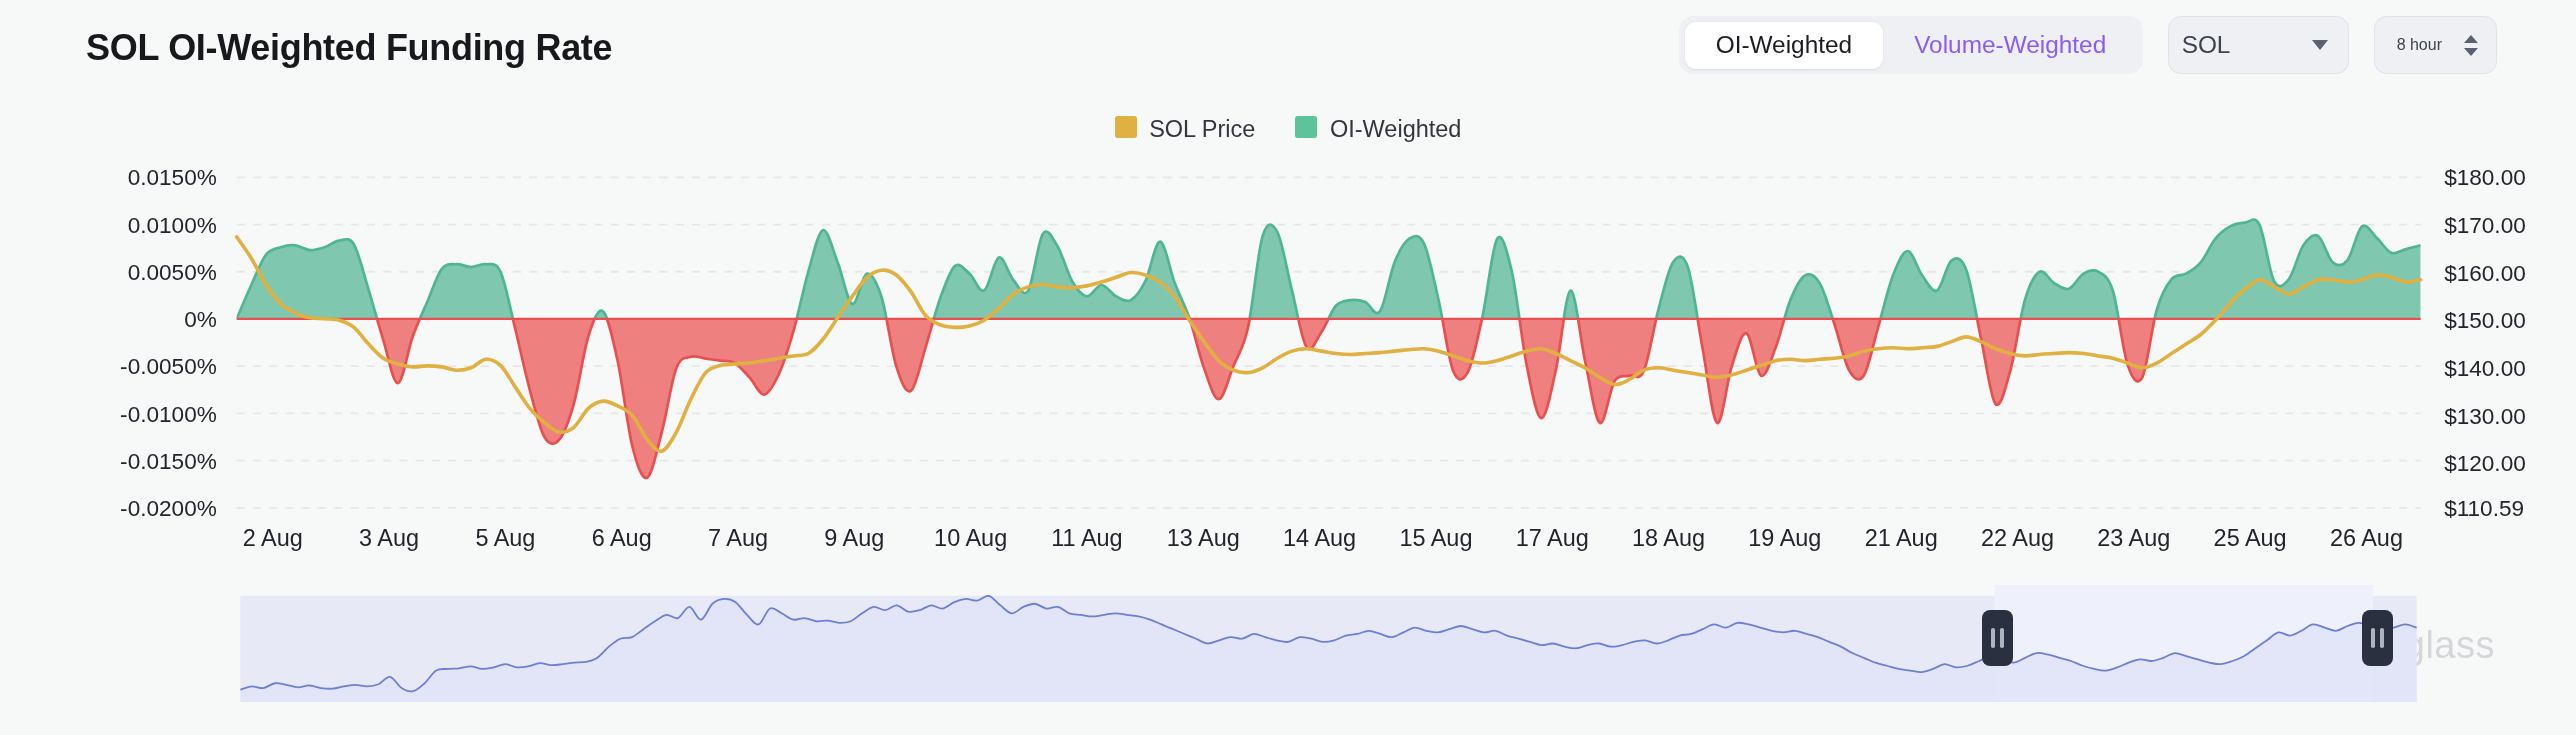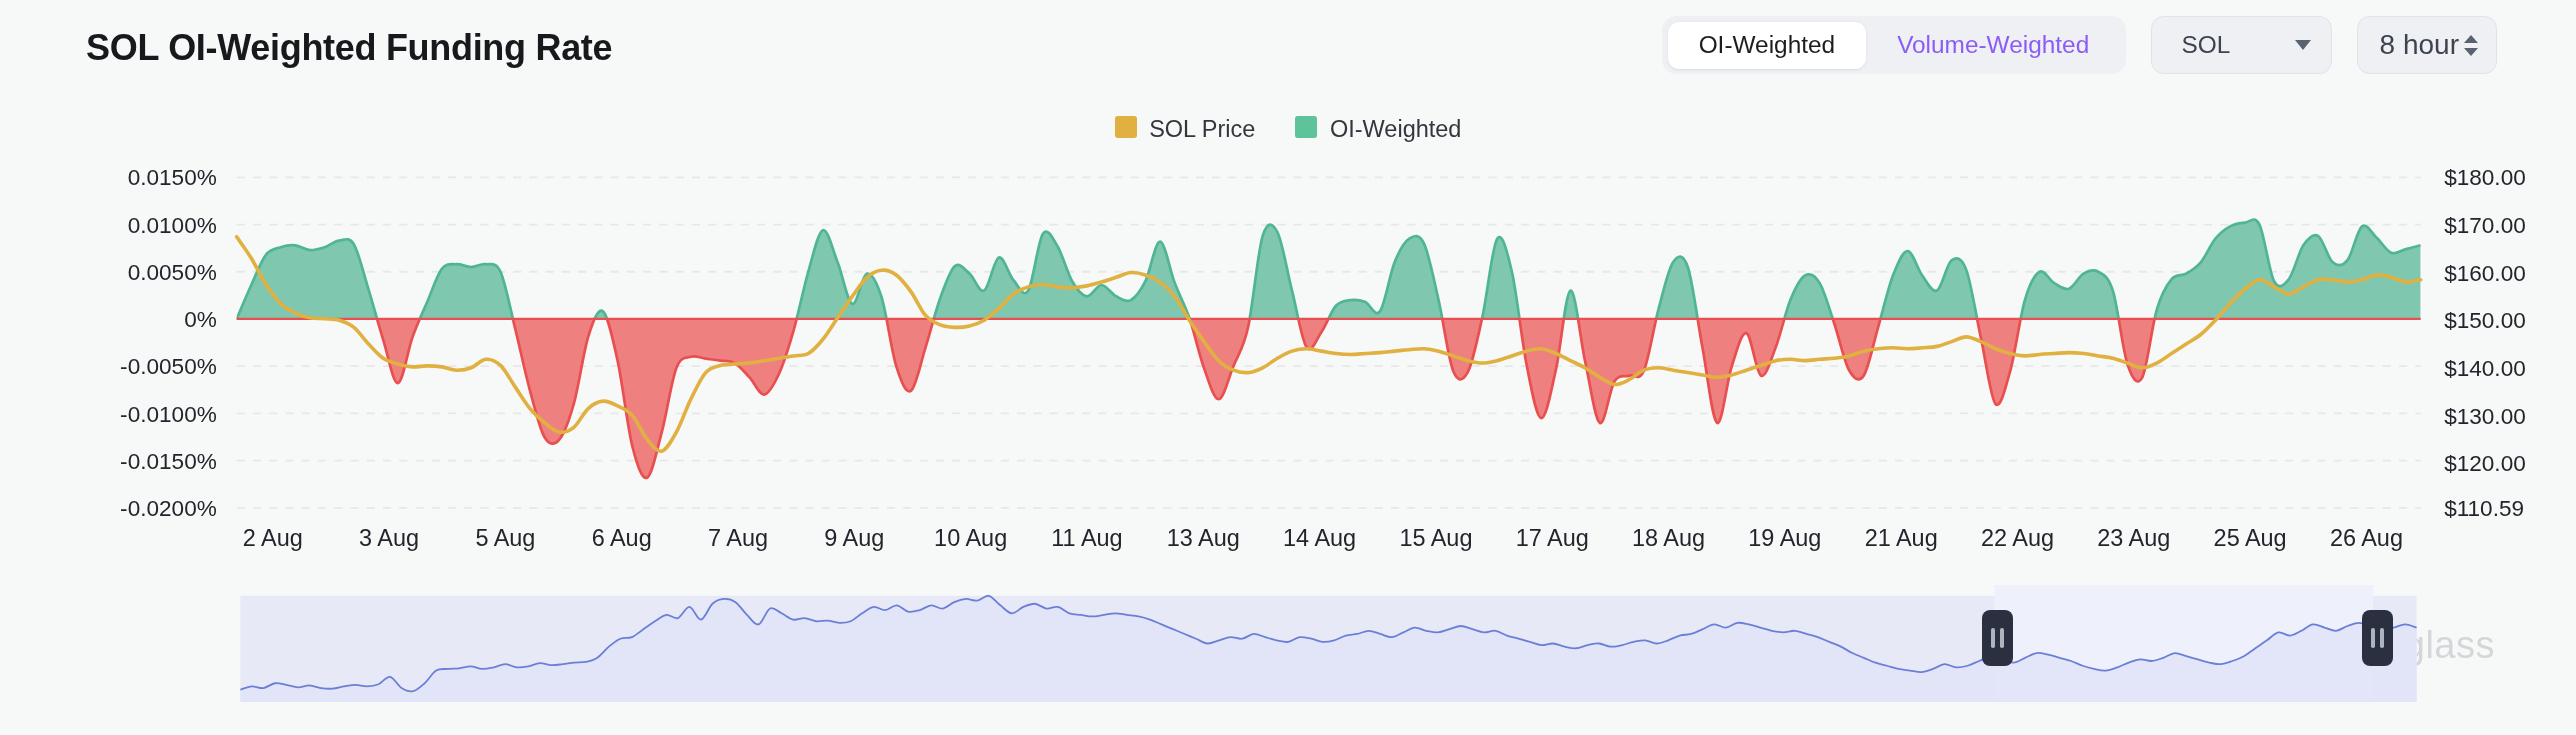--- a/index.html
+++ b/index.html
@@ -32,31 +32,31 @@
     display: flex; align-items: center; justify-content: center;
     height: 47px; padding: 0 31px; border-radius: 11px;
     font-size: 24.4px; color: #8b5cf6; white-space: nowrap;
     background: transparent; border: none; cursor: pointer;
     font-family: "Liberation Sans", sans-serif;
   }
   .seg-btn.active { background: #ffffff; color: #1b1d21; box-shadow: 0 0.9px 2.7px rgba(0,0,0,.08); }
 
   .select-box {
     display: flex; align-items: center; justify-content: space-between;
-    height: 58px; width: 181px; padding: 0 20px 0 30px;
+    height: 58px; width: 181px; padding: 0 20px 0 13px;
     background: #eef0f4; border: 0.9px solid #dfe3ea; border-radius: 12.6px;
     font-size: 24.4px; color: #3d4450; cursor: pointer; white-space: nowrap;
   }
   .caret { width: 0; height: 0; border-left: 8.1px solid transparent; border-right: 8.1px solid transparent;
            border-top: 10px solid #5a6270; margin-left: 9px; }
   .stepper-box {
-    display: flex; align-items: center; gap: 5px;
+    display: flex; align-items: center; gap: 22px;
     height: 58px; padding: 0 18px 0 22px;
     background: #eef0f4; border: 0.9px solid #dfe3ea; border-radius: 12.6px;
-    font-size: 28px; color: #3d4450; cursor: pointer; white-space: nowrap;
+    font-size: 16px; color: #3d4450; cursor: pointer; white-space: nowrap;
   }
   .stepper-arrows { display: flex; flex-direction: column; align-items: center; gap: 4.5px; }
   .arr-up   { width: 0; height: 0; border-left: 7.2px solid transparent; border-right: 7.2px solid transparent; border-bottom: 8.1px solid #5a6270; }
   .arr-down { width: 0; height: 0; border-left: 7.2px solid transparent; border-right: 7.2px solid transparent; border-top: 8.1px solid #5a6270; }
 
   
   .legend {
     position: absolute; top: 116px; left: 0; width: 2576px;
     display: flex; justify-content: center; align-items: center; gap: 40px;
   }

